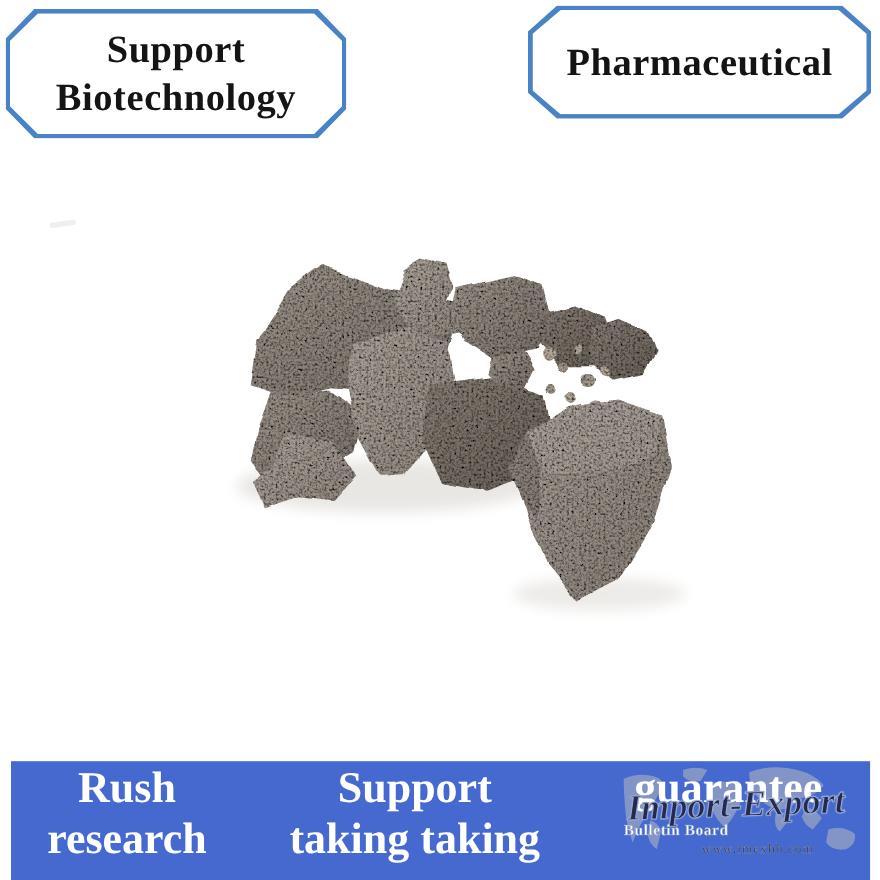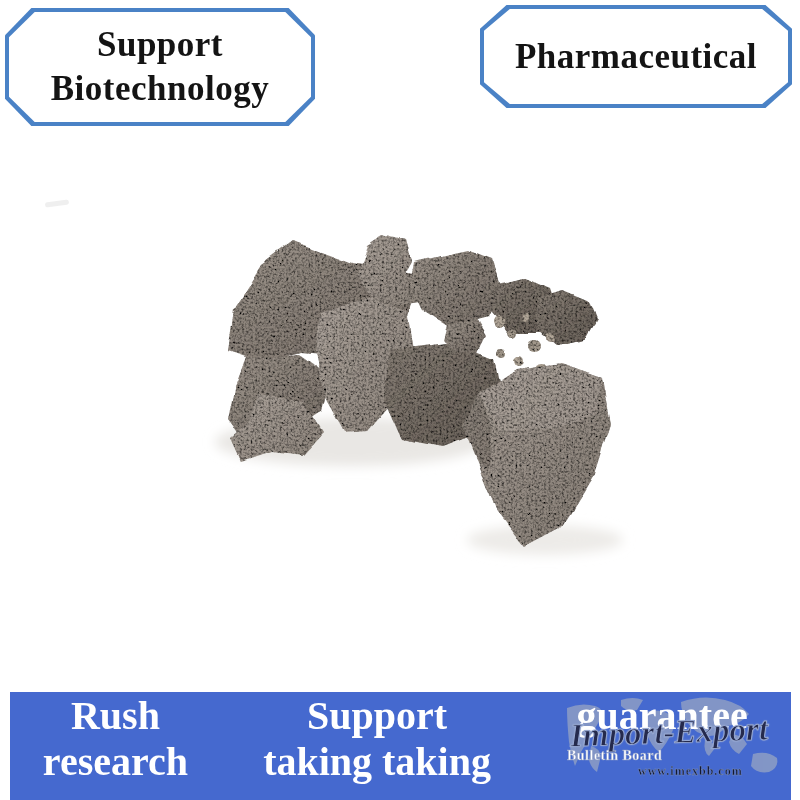--- a/index.html
+++ b/index.html
@@ -60,21 +60,21 @@
     -webkit-text-stroke:1px #96a8d2;text-shadow:0 0 2px #aab8dd;
     transform:rotate(-2deg);white-space:nowrap;
   }
   #wm-sub{
     left:567px;top:58px;
     font-weight:bold;font-size:14px;color:#ffffff;
     -webkit-text-stroke:0.5px #8c9cc4;letter-spacing:0.5px;white-space:nowrap;
   }
   #wm-url{
     left:638px;top:74px;
-    font-weight:bold;font-size:12px;color:#10142a;
+    font-weight:normal;font-size:12px;color:#10142a;
     -webkit-text-stroke:0.4px #7e90ba;letter-spacing:1px;opacity:.95;white-space:nowrap;
   }
   #wm-sub,#wm-url{position:absolute;z-index:3;}
   
   #wm-sub{left:557px;top:56px;}
   #wm-url{left:628px;top:72px;}
 </style>
 </head>
 <body>
 

